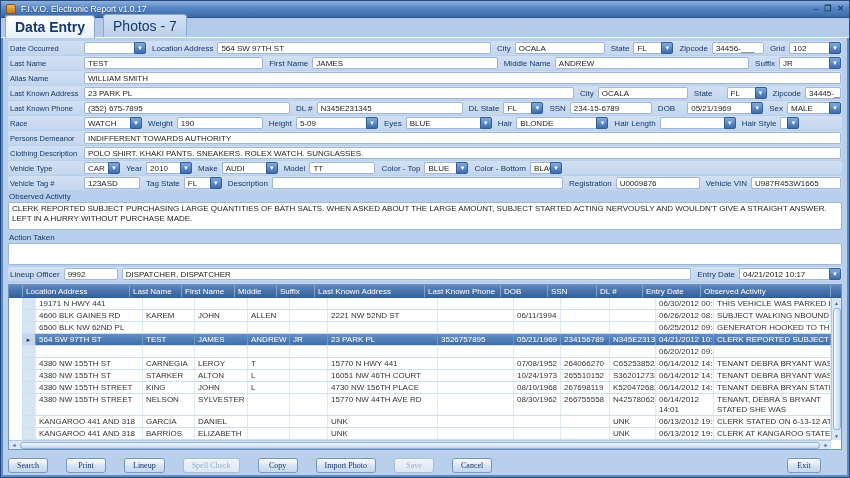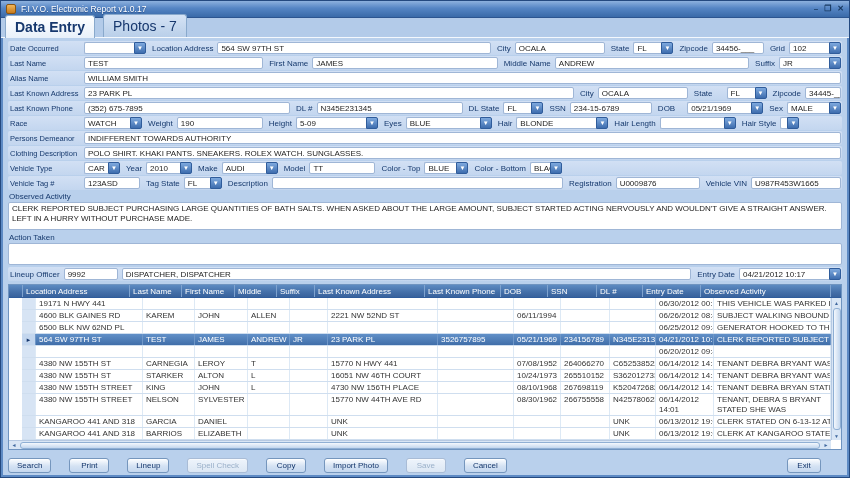--- a/index.html
+++ b/index.html
@@ -63,21 +63,21 @@
   .vscroll .arr{font-size:5px;color:#41699f;height:9px;display:flex;align-items:center;}
   .vscroll .thumb{flex:1;width:8px;margin:1px 0;background:linear-gradient(90deg,#f4f8fd,#c2d6ee);border:1px solid #8fafd4;border-radius:3px;}
   .hscroll{position:absolute;left:0;right:10px;bottom:0;height:9px;background:#d9e6f5;border-top:1px solid #b6c9e2;
        display:flex;align-items:center;}
   .hscroll .arr{font-size:5px;color:#41699f;width:10px;text-align:center;}
   .hscroll .thumb{flex:1;height:7px;background:linear-gradient(#f4f8fd,#c2d6ee);border:1px solid #8fafd4;border-radius:3px;margin:0 1px;}
   
   .btnbar{margin-top:4px;height:22px;display:flex;align-items:center;position:relative;}
   .btn{height:15px;min-width:40px;padding:0 8px;margin-right:18px;font-size:8px;color:#14366b;
        background:linear-gradient(#fdfeff,#d4e2f3 55%,#c5d8ef);border:1px solid #7596bd;border-radius:3px;
-       display:flex;align-items:center;justify-content:center;box-shadow:0 1px 0 rgba(255,255,255,.6) inset;}
+       display:flex;align-items:center;justify-content:center;box-shadow:0 1px 0 rgba(255,255,255,.6) inset;font-family:Liberation Serif, serif;}
   .btn.disabled{color:#9ab0c9;border-color:#a9bcd6;background:linear-gradient(#eef4fb,#dce7f4);}
   .btn.exit{position:absolute;right:21px;margin-right:0;min-width:34px;}
 </style>
 </head>
 <body>
 
 <div class="window">
 
   <div class="titlebar">
     <span class="app-icon"></span>

